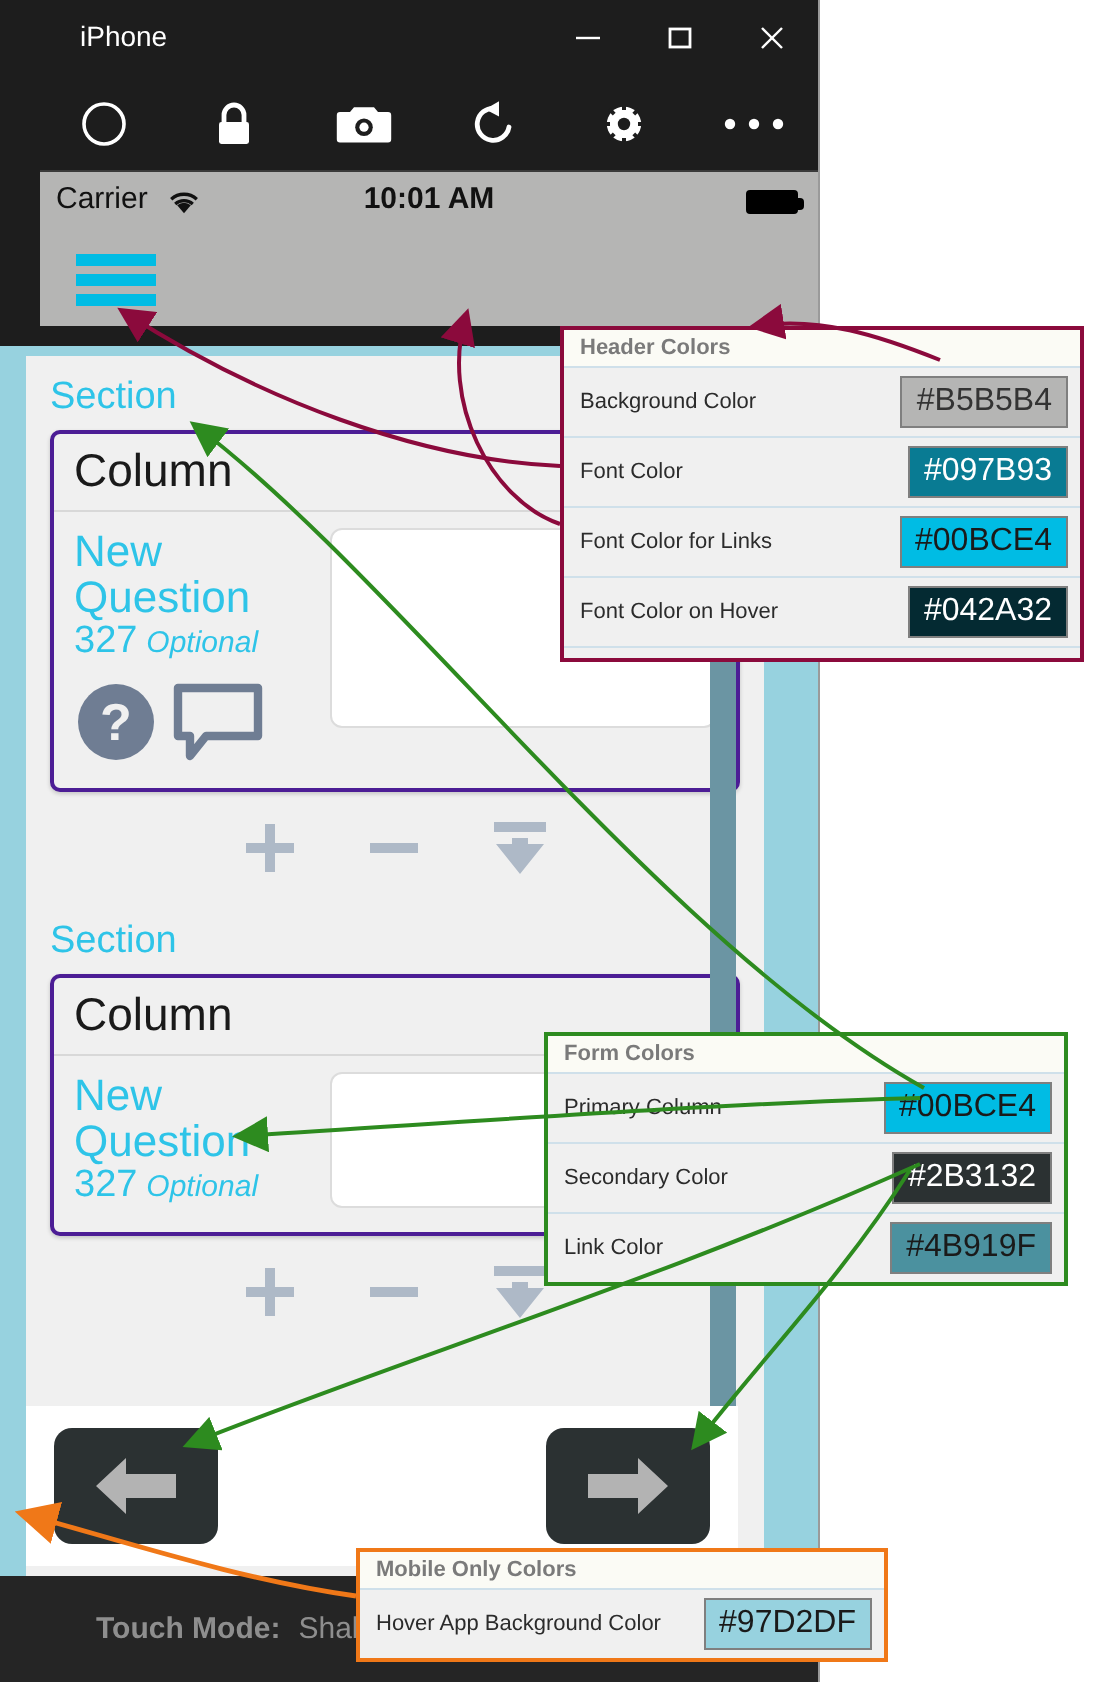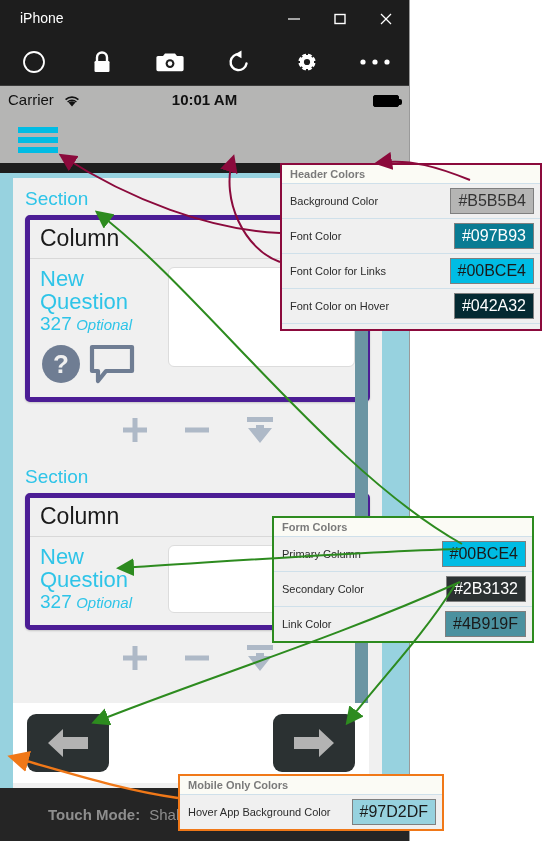--- a/index.html
+++ b/index.html
@@ -17,21 +17,21 @@
     background: #1e90ef; overflow: hidden;
   }
   .bg-strip-text {
     font-size: 6px; color: #ffffff; line-height: 7px; white-space: nowrap;
     letter-spacing: .5px; padding-left: 2px; font-weight: bold;
   }
 
   
   .emu-window {
     position: absolute; left: 0; top: 0; width: 410px; height: 841px;
-    background: #1d1d1d; border-right: 1px solid #9a9a9a;
+    background: #1d1d1d; border-right: 1px solid #9a9a9a; padding-left: 20px;
   }
   .emu-titlebar {
     position: relative; height: 38px; background: #1d1d1d;
   }
   .emu-title {
     position: absolute; left: 20px; top: 10px;
     color: #ffffff; font-size: 14px;
   }
   .win-btns { position: absolute; right: 0; top: 0; height: 38px; display: flex; }
   .win-btn {
@@ -100,21 +100,21 @@
   .scroll-strip {
     position: absolute; right: 14px; top: 0; width: 13px; height: 610px;
     background: #6b95a3;
   }
 
   .sec-label {
     color: #2ec4e8; font-size: 19px; padding: 10px 0 5px 12px;
   }
   .panel {
     margin: 0 12px; background: #f0f0f0;
-    border: 5px solid #4c1d95; border-radius: 5px;
+    border: 2px solid #4c1d95; border-radius: 5px;
     box-shadow: 0 1px 2px rgba(0,0,0,.18);
   }
   .panel-head {
     font-size: 23px; color: #1a1a1a; padding: 5px 10px 6px 10px;
     border-bottom: 1px solid #d8d8d8;
   }
   .panel-body { display: flex; padding: 8px 10px 12px 10px; }
   .q-meta { width: 118px; }
   .q-line { color: #2ec4e8; font-size: 22px; line-height: 23px; }
   .q-num { color: #2ec4e8; font-size: 19px; }

